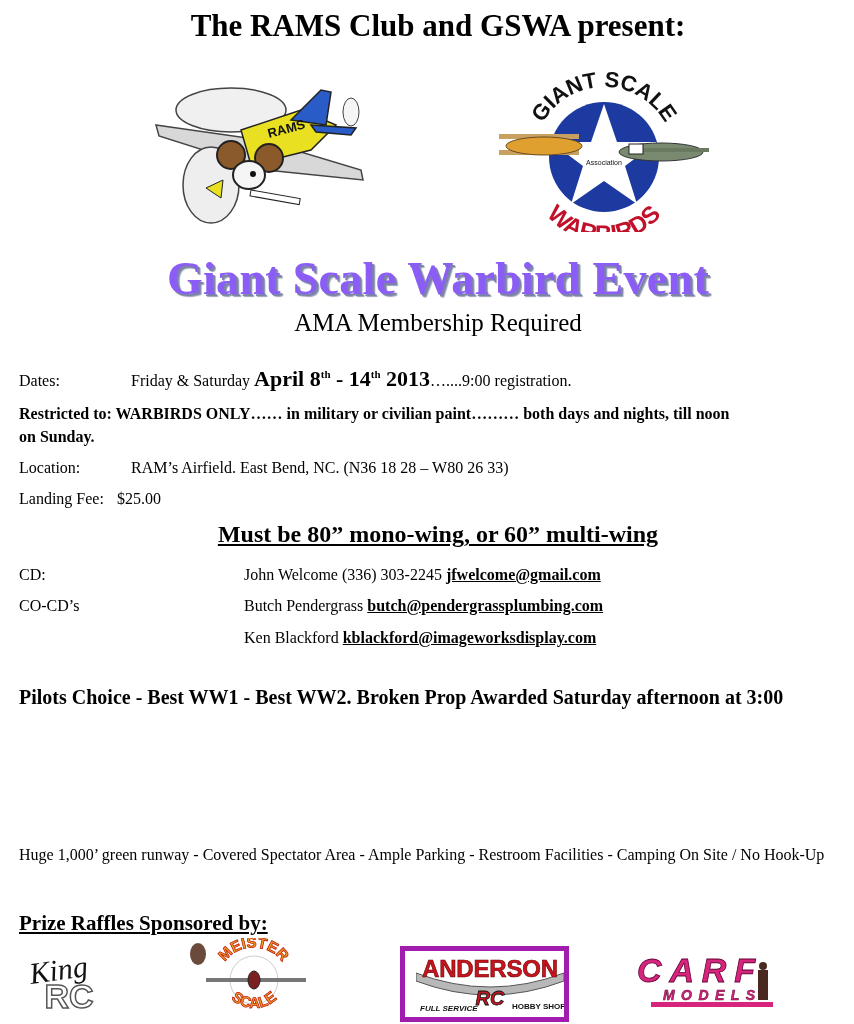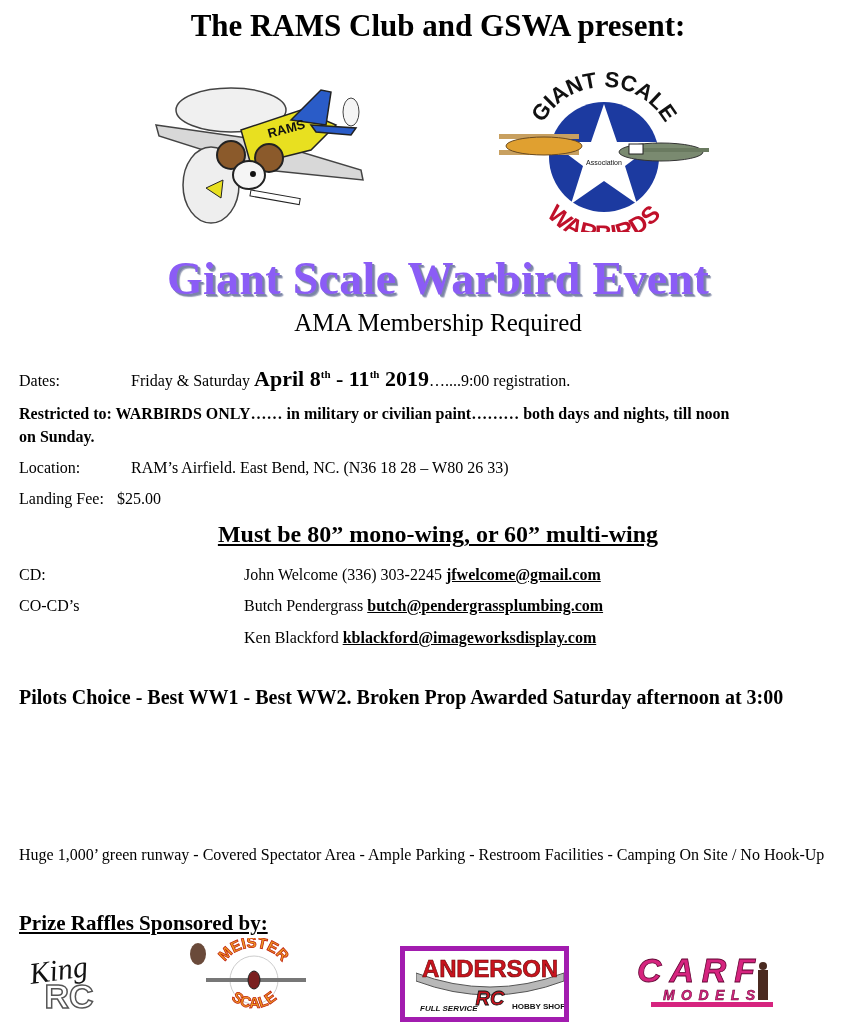--- a/index.html
+++ b/index.html
@@ -70,21 +70,21 @@
       <rect x="140" y="86" width="80" height="4" fill="#6a7a60"></rect>
       <rect x="140" y="82" width="14" height="10" fill="#fff" stroke="#222"></rect>
     </g>
   </svg>
 </div>
 
 <div class="abs event-title">Giant Scale Warbird Event</div>
 <div class="abs ama">AMA Membership Required</div>
 
 <div class="abs row" style="top:366px;">
-  <span class="lbl" style="width:112px;">Dates:</span><span>Friday &amp; Saturday </span><span class="big"><span>April 8</span><sup>th</sup><span> - 11</span><sup>th</sup><span> 2019</span></span><span>…....9:00 registration.</span>
+  <span class="lbl" style="width:112px;">Dates:</span><span>Friday &amp; Saturday </span><span class="big"><span>April 8</span><sup>th</sup><span> - 14</span><sup>th</sup><span> 2013</span></span><span>…....9:00 registration.</span>
 </div>
 
 <div class="abs row bold" style="top:405px;">Restricted to:  WARBIRDS ONLY…… in military or civilian paint……… both days and nights, till noon</div>
 <div class="abs row bold" style="top:428px;">on Sunday.</div>
 
 <div class="abs row" style="top:459px;">
   <span class="lbl" style="width:112px;">Location:</span><span>RAM’s Airfield.  East Bend, NC. (N36 18 28 – W80 26 33)</span>
 </div>
 
 <div class="abs row" style="top:490px;">

